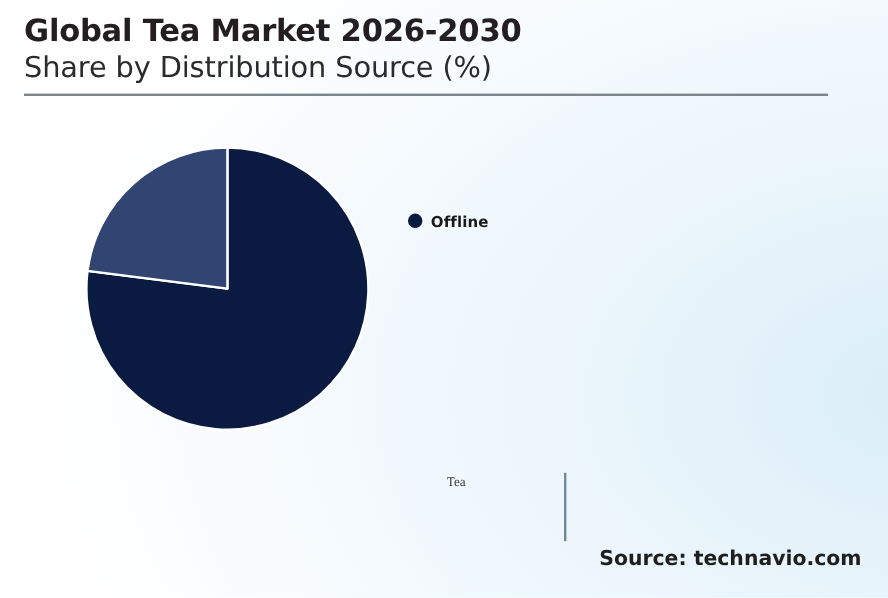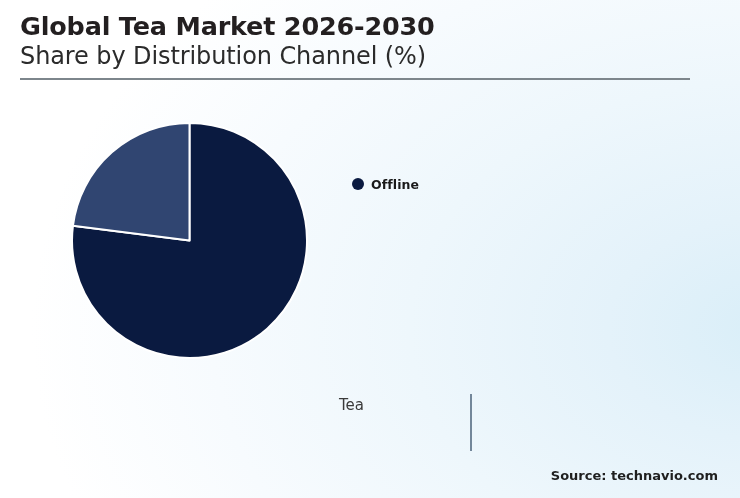--- a/index.html
+++ b/index.html
@@ -62,21 +62,21 @@
     top: 0;
     width: 740px;
     height: 498px;
     pointer-events: none;
   }
   #pie-svg { display: block; }
 
   
   #legend {
     position: absolute;
-    left: 352px;
+    left: 340px;
     top: 171px;
     text-align: center;
   }
   .legend-row {
     display: flex;
     align-items: center;
     height: 26px;
     margin-bottom: 11px;
   }
   .legend-dot {
@@ -97,27 +97,28 @@
   
   #stat-block {
     position: absolute;
     left: 190px;
     top: 393px;
     width: 470px;
     height: 60px;
   }
   #stat-label {
     position: absolute;
-    right: 296px;
+    right: 272px;
     top: 0;
     width: 262px;
     text-align: right;
-    font-size: 15px;
+    font-size: 11px;
     color: #3a3a3a;
     line-height: 1.72;
+    font-family: Liberation Serif, serif;
   }
   #stat-divider {
     position: absolute;
     left: 280px;
     top: 1px;
     width: 2px;
     height: 57px;
     background: #73879a;
   }
   #stat-value {
@@ -128,35 +129,35 @@
     font-weight: bold;
     color: #2b2b2b;
     letter-spacing: -0.1px;
     white-space: nowrap;
   }
 
   
   #source {
     position: absolute;
     right: 22px;
-    top: 468px;
-    font-size: 13px;
+    top: 456px;
+    font-size: 17px;
     font-weight: bold;
     color: #1f1f1f;
     white-space: nowrap;
   }
 </style>
 </head>
 <body>
 
 <div id="canvas">
 
   <div id="header">
     <div id="title-main">Global Tea Market 2026-2030</div>
-    <div id="title-sub">Share by Distribution Channel (%)</div>
+    <div id="title-sub">Share by Distribution Source (%)</div>
   </div>
   <div id="header-rule"></div>
 
   <div id="pie-wrap">
     <svg id="pie-svg" width="740" height="498" viewBox="0 0 740 498">
       <g id="pie-slices">
           <path d="M 189.5 240.5 L 189.50 123.00 A 117.5 117.5 0 1 1 72.93 225.77 Z" fill="#0a1a40" stroke="#ffffff" stroke-width="2" stroke-linejoin="round"></path>
           <path d="M 189.5 240.5 L 72.93 225.77 A 117.5 117.5 0 0 1 189.50 123.00 Z" fill="#304571" stroke="#ffffff" stroke-width="2" stroke-linejoin="round"></path>
         </g>
     </svg>

